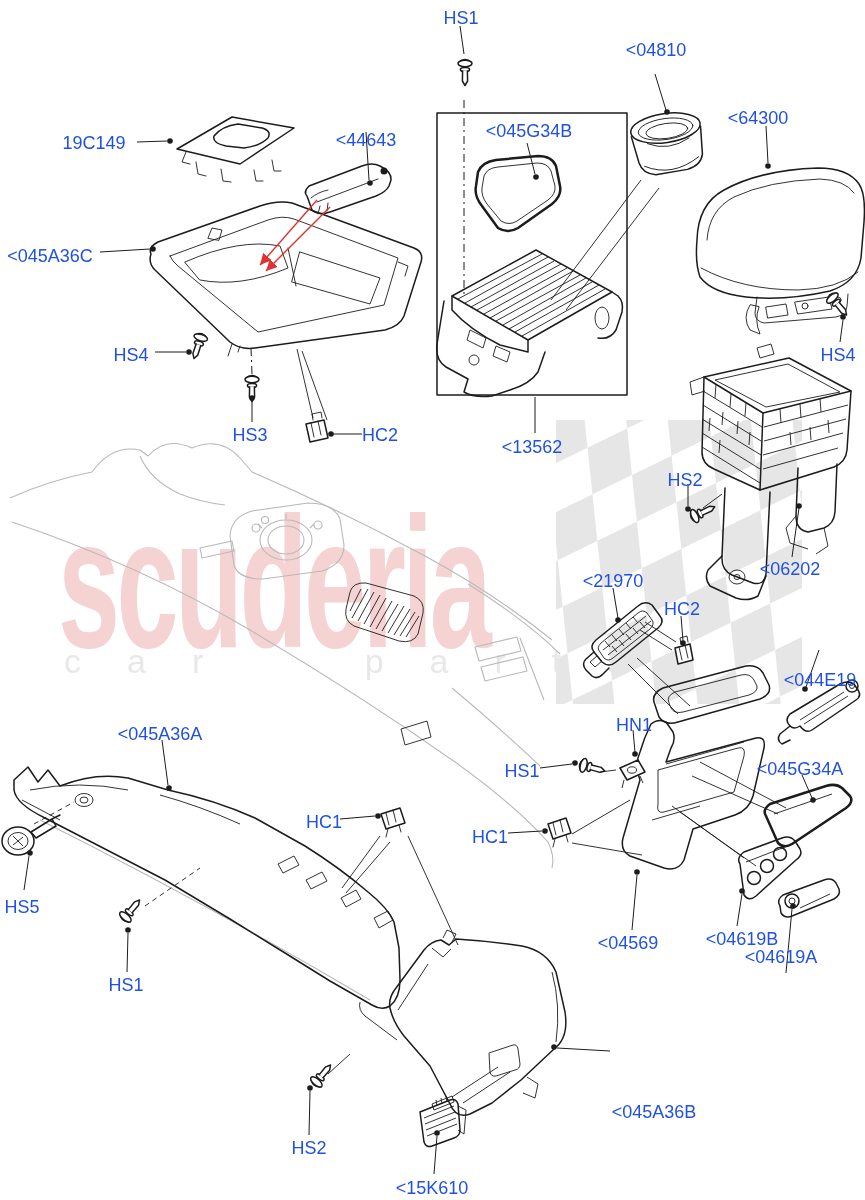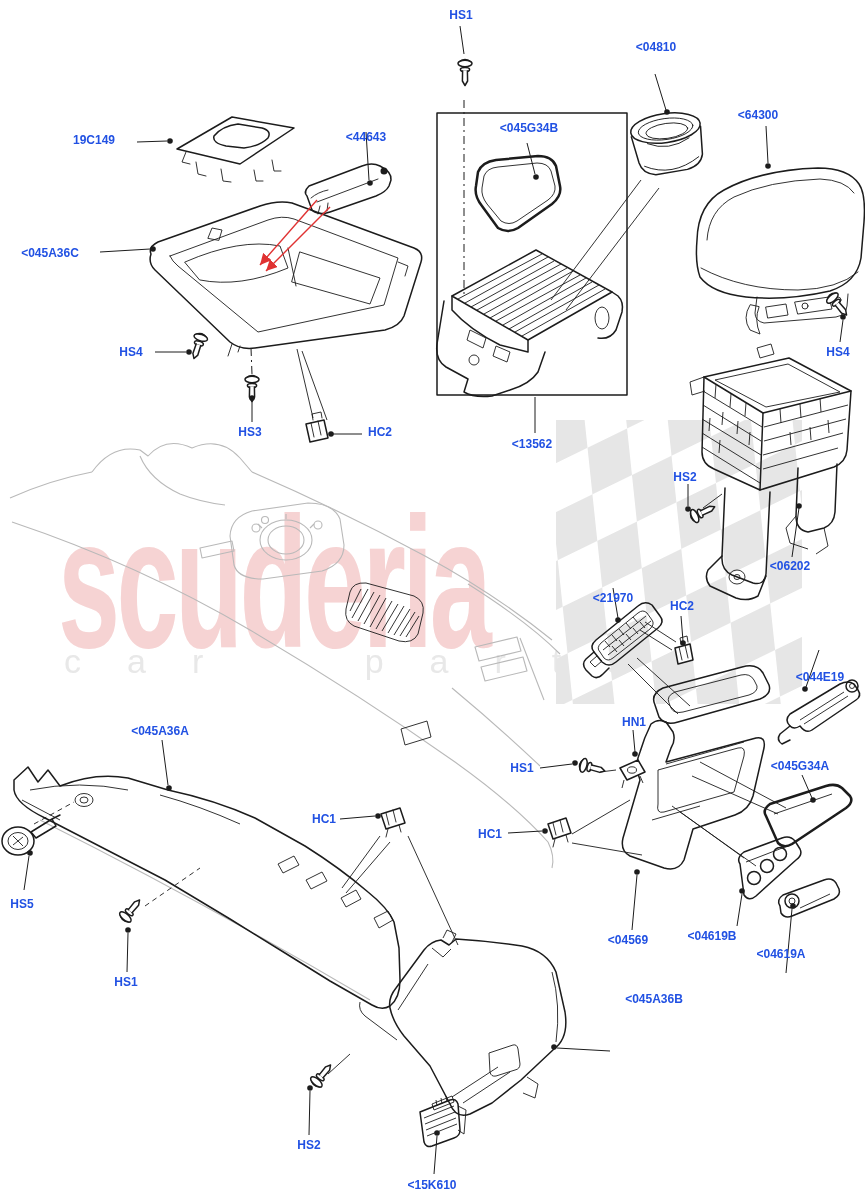--- a/index.html
+++ b/index.html
@@ -4,22 +4,22 @@
 <style>
   html,body{margin:0;padding:0;background:#fff;}
   #stage{position:relative;width:865px;height:1200px;overflow:hidden;background:#fff;
          font-family:"Liberation Sans",sans-serif;}
   .wm-title{position:absolute;left:58px;top:490px;z-index:0;font-size:186px;font-weight:bold;
             line-height:1;color:var(--wm_pink,#f6d3d3);letter-spacing:-6px;white-space:nowrap;
             transform:scaleX(.60);transform-origin:0 0;}
   .wm-sub{position:absolute;left:64px;top:642px;z-index:0;font-size:34px;
           color:var(--wm_gray,#e8e8e8);letter-spacing:46px;word-spacing:60px;white-space:nowrap;}
   svg#art{position:absolute;left:0;top:0;z-index:1;}
-  .lbl{position:absolute;z-index:2;transform:translateX(-50%);font-size:12px;
-       color:var(--label,#2151e3);white-space:nowrap;cursor:pointer;font-weight:bold;}
+  .lbl{position:absolute;z-index:2;transform:translateX(-50%);font-size:18px;
+       color:var(--label,#2151e3);white-space:nowrap;cursor:pointer;}
   
   .ink{stroke:var(--ink,#1c1c1c);fill:none;stroke-width:1.5;stroke-linejoin:round;stroke-linecap:round;}
   .thin{stroke:var(--ink,#1c1c1c);fill:none;stroke-width:0.9;stroke-linejoin:round;}
   .thick{stroke:var(--ink,#1c1c1c);fill:none;stroke-width:2.5;stroke-linejoin:round;}
   .ghost{stroke:var(--ghost,#b9b9b9);fill:none;stroke-width:1.1;stroke-linejoin:round;}
   .leader{stroke:var(--ink,#1c1c1c);fill:none;stroke-width:1;}
   .dashdot{stroke:var(--ink,#1c1c1c);fill:none;stroke-width:1;stroke-dasharray:8 4 2 4;}
   .dashed{stroke:var(--ink,#1c1c1c);fill:none;stroke-width:0.9;stroke-dasharray:5 4;}
   .dot{fill:var(--ink,#1c1c1c);stroke:none;}
   .redl{stroke:var(--red,#e03232);fill:none;stroke-width:1.4;}
@@ -345,31 +345,31 @@
     <span class="lbl" style="left:366px;top:130px">&lt;44643</span>
     <span class="lbl" style="left:529px;top:121px">&lt;045G34B</span>
     <span class="lbl" style="left:50px;top:246px">&lt;045A36C</span>
     <span class="lbl" style="left:131px;top:345px">HS4</span>
     <span class="lbl" style="left:250px;top:425px">HS3</span>
     <span class="lbl" style="left:380px;top:425px">HC2</span>
     <span class="lbl" style="left:532px;top:437px">&lt;13562</span>
     <span class="lbl" style="left:838px;top:345px">HS4</span>
     <span class="lbl" style="left:685px;top:470px">HS2</span>
     <span class="lbl" style="left:790px;top:559px">&lt;06202</span>
-    <span class="lbl" style="left:613px;top:591px">&lt;21970</span>
+    <span class="lbl" style="left:613px;top:571px">&lt;21970</span>
     <span class="lbl" style="left:682px;top:599px">HC2</span>
     <span class="lbl" style="left:820px;top:670px">&lt;044E19</span>
     <span class="lbl" style="left:160px;top:724px">&lt;045A36A</span>
     <span class="lbl" style="left:634px;top:715px">HN1</span>
     <span class="lbl" style="left:522px;top:761px">HS1</span>
     <span class="lbl" style="left:800px;top:759px">&lt;045G34A</span>
     <span class="lbl" style="left:324px;top:812px">HC1</span>
     <span class="lbl" style="left:490px;top:827px">HC1</span>
     <span class="lbl" style="left:22px;top:897px">HS5</span>
     <span class="lbl" style="left:628px;top:933px">&lt;04569</span>
-    <span class="lbl" style="left:712px;top:929px">&lt;04619B</span>
+    <span class="lbl" style="left:742px;top:929px">&lt;04619B</span>
     <span class="lbl" style="left:781px;top:947px">&lt;04619A</span>
     <span class="lbl" style="left:126px;top:975px">HS1</span>
-    <span class="lbl" style="left:654px;top:992px">&lt;045A36B</span>
+    <span class="lbl" style="left:654px;top:1102px">&lt;045A36B</span>
     <span class="lbl" style="left:309px;top:1138px">HS2</span>
     <span class="lbl" style="left:432px;top:1178px">&lt;15K610</span>
   </div>
 </div>
 
 </body></html>

